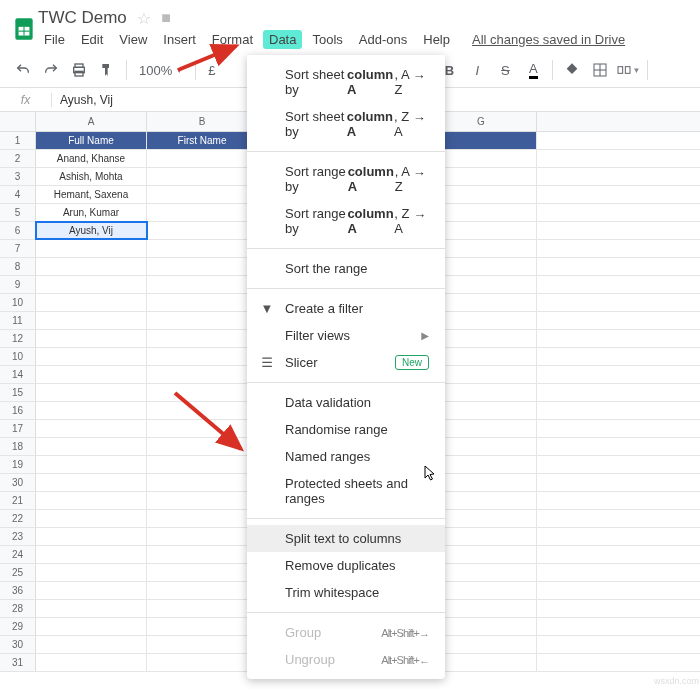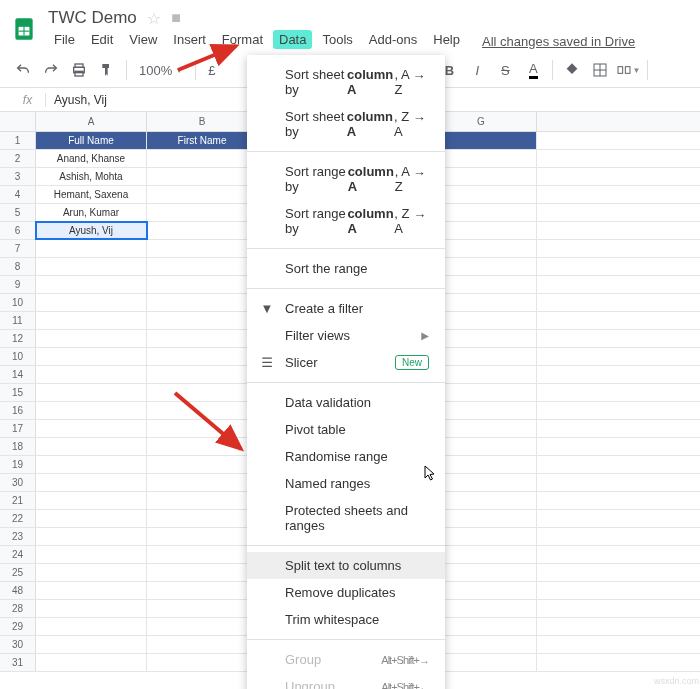--- a/index.html
+++ b/index.html
@@ -1,37 +1,37 @@
 <!DOCTYPE html>
 <html><head>
   <meta charset="utf-8">
   <style>
     * { margin: 0; padding: 0; box-sizing: border-box; }
     body { font-family: Arial, sans-serif; font-size: 13px; color: #333; background: #fff; overflow: hidden; width: 700px; height: 689px; position: relative; }
     
-    .titlebar { display: flex; align-items: center; padding: 8px 4px 4px 10px; gap: 10px; }
+    .titlebar { display: flex; align-items: center; padding: 8px 4px 4px 10px; }
     .logo { width: 28px; height: 28px; display: flex; align-items: center; justify-content: center; }
     .title-block { display: flex; flex-direction: column; gap: 2px; }
     .doc-title-row { display: flex; align-items: center; gap: 10px; }
     .doc-title { font-size: 17px; color: #4a4a4a; }
     .star { color: #ccc; font-size: 16px; }
     .folder { color: #bbb; font-size: 16px; }
-    .menubar { display: flex; gap: 4px; align-items: flex-end; }
+    .menubar { display: flex; gap: 4px; align-items: center; }
     .menubar-item { padding: 2px 6px; color: #444; cursor: pointer; border-radius: 3px; }
     .menubar-item.active { background: #5eead4; }
     .saved-status { color: #555; text-decoration: underline; margin-left: 12px; }
     
     .toolbar { display: flex; align-items: center; gap: 2px; padding: 4px 10px; border-bottom: 1px solid #e0e0e0; }
     .tb-btn { width: 26px; height: 26px; display: flex; align-items: center; justify-content: center; color: #5f6368; cursor: pointer; border-radius: 3px; }
     .tb-sep { width: 1px; height: 20px; background: #ddd; margin: 0 4px; }
     .tb-text { padding: 0 6px; color: #5f6368; display: flex; align-items: center; gap: 3px; }
     .tb-arrow { font-size: 8px; color: #888; }
     
     .formula-bar { display: flex; align-items: center; border-bottom: 1px solid #e0e0e0; height: 24px; }
-    .fx-label { width: 36px; text-align: center; font-style: italic; color: #999; font-size: 12px; border-right: 1px solid #e0e0e0; margin-left: 10px; }
+    .fx-label { width: 52px; text-align: center; font-style: italic; color: #999; font-size: 12px; border-right: 1px solid #e0e0e0; }
     .fx-input { padding: 0 8px; font-size: 12px; color: #333; }
     
     .sheet { position: relative; }
     .col-headers { display: flex; height: 20px; background: #f8f9fa; border-bottom: 1px solid #ddd; }
     .row-num-spacer { width: 36px; border-right: 1px solid #ddd; background: #f8f9fa; }
     .col-h { width: 111px; text-align: center; font-size: 10px; color: #666; border-right: 1px solid #ddd; line-height: 20px; }
     
     .grid-row { display: flex; height: 18px; border-bottom: 1px solid #e5e5e5; }
     .row-num { width: 36px; text-align: center; font-size: 10px; color: #666; border-right: 1px solid #ddd; line-height: 18px; background: #f8f9fa; }
     .cell { width: 111px; border-right: 1px solid #e5e5e5; font-size: 10px; text-align: center; line-height: 18px; overflow: hidden; white-space: nowrap; }
@@ -419,21 +419,21 @@
         <div class="row-num">25</div>
         <div class="cell"></div>
         <div class="cell"></div>
         <div class="cell" style="width: 55px;"></div>
         <div class="cell" style="width: 0px;"></div>
         <div class="cell" style="width: 0px;"></div>
         <div class="cell"></div>
         <div class="cell"></div>
       </div>
       <div class="grid-row">
-        <div class="row-num">48</div>
+        <div class="row-num">36</div>
         <div class="cell"></div>
         <div class="cell"></div>
         <div class="cell" style="width: 55px;"></div>
         <div class="cell" style="width: 0px;"></div>
         <div class="cell" style="width: 0px;"></div>
         <div class="cell"></div>
         <div class="cell"></div>
       </div>
       <div class="grid-row">
         <div class="row-num">28</div>
@@ -532,21 +532,20 @@
       <span>Filter views</span>
       <span class="menu-sub-arrow">▶</span>
     </div>
   <div class="menu-item">
       <span class="menu-icon">☰</span>
       <span>Slicer</span>
       <span class="menu-badge">New</span>
     </div>
   <div class="menu-sep"></div>
   <div class="menu-item">Data validation</div>
-  <div class="menu-item">Pivot table</div>
   <div class="menu-item">Randomise range</div>
   <div class="menu-item">Named ranges</div>
   <div class="menu-item">Protected sheets and ranges</div>
   <div class="menu-sep"></div>
   <div class="menu-item hover">Split text to columns</div>
   <div class="menu-item">Remove duplicates</div>
   <div class="menu-item">Trim whitespace</div>
   <div class="menu-sep"></div>
   <div class="menu-item disabled">
       <span>Group</span>

